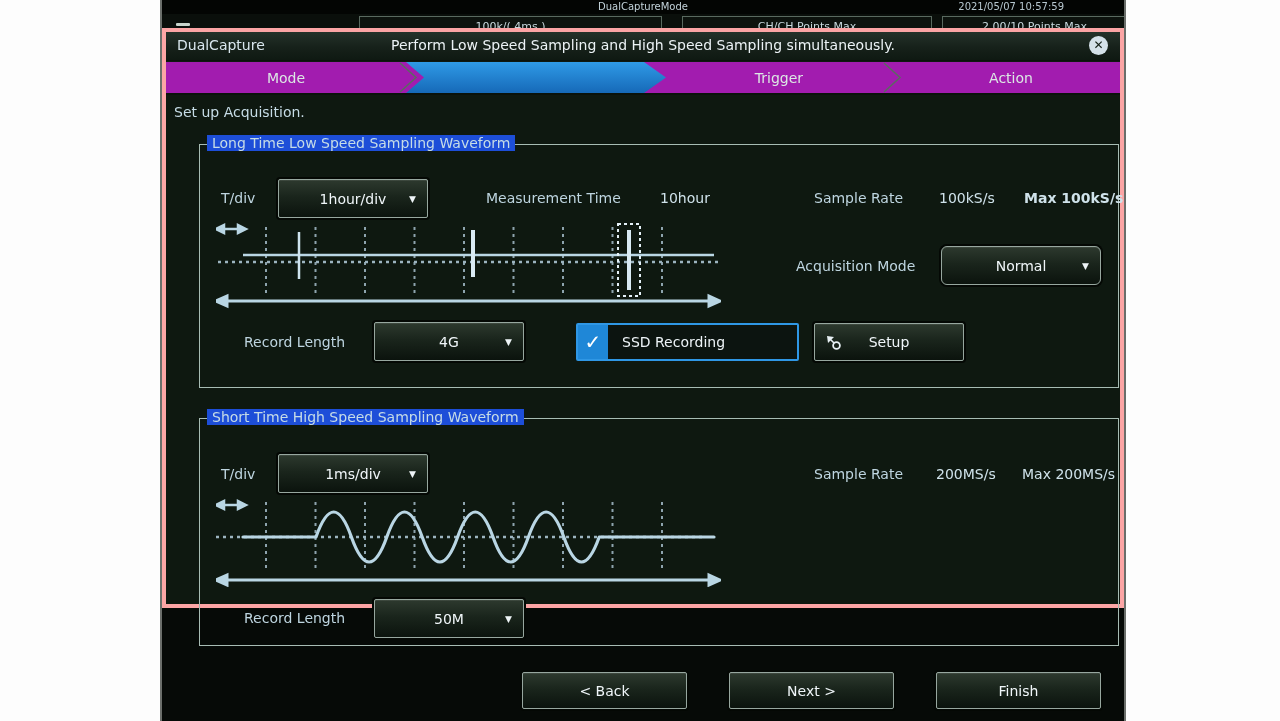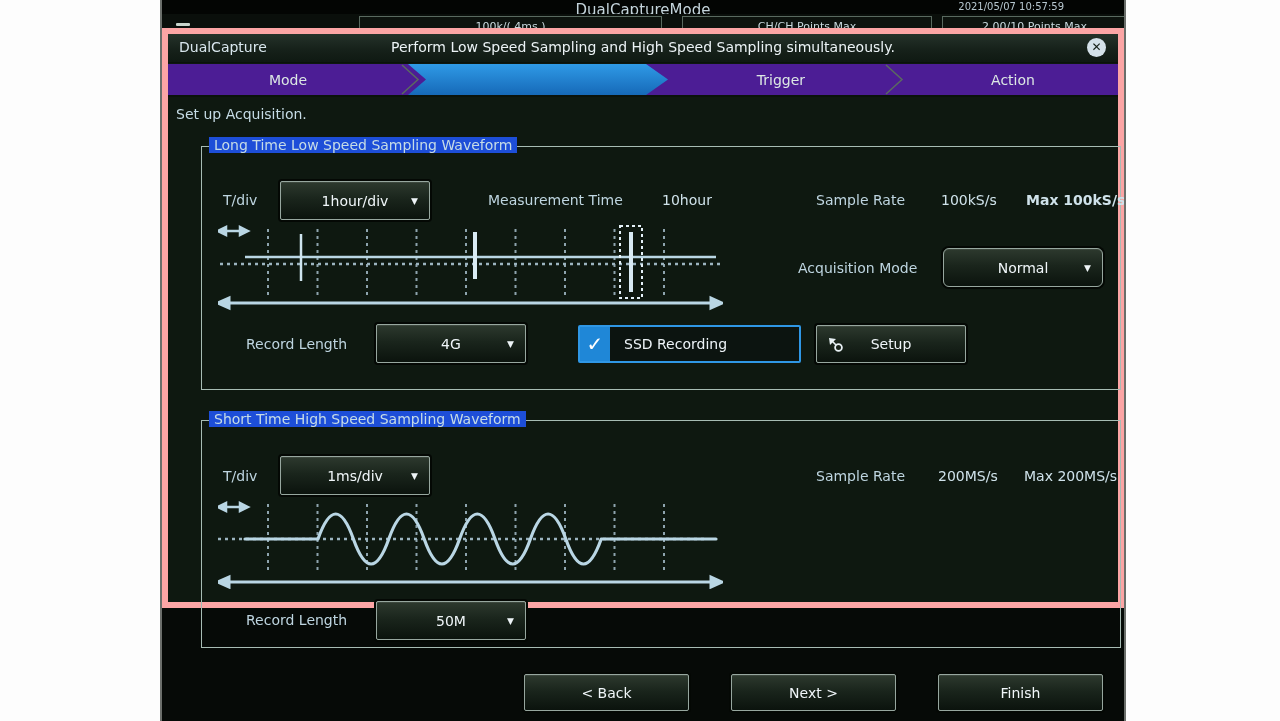--- a/index.html
+++ b/index.html
@@ -3,40 +3,40 @@
 <meta charset="utf-8">
 <style>
   html,body{margin:0;padding:0;background:#ffffff;}
   .stage{position:relative;width:1280px;height:721px;background:#fdfdfd;overflow:hidden;
          font-family:"DejaVu Sans","Liberation Sans",sans-serif;}
   .screen{position:absolute;left:160px;top:0;width:966px;height:721px;background:#060a07;
           border-left:2px solid #6b6f6b;border-right:2px solid #6b6f6b;box-sizing:border-box;overflow:hidden;}
 
   
   .sb-row1{position:absolute;left:0;top:0;width:100%;height:14px;background:#030503;}
-  .sb-title{position:absolute;left:0;right:0;top:1px;text-align:center;color:#c3d3da;font-size:15px;}
+  .sb-title{position:absolute;left:0;right:0;top:1px;text-align:center;color:#c3d3da;font-size:10px;}
   .sb-date{position:absolute;right:60px;top:1px;color:#b7c7cf;font-size:10px;}
   .sb-row2{position:absolute;left:0;top:14px;width:100%;height:14px;background:#0a0f0b;overflow:hidden;}
   .sb-box{position:absolute;top:2px;height:20px;border:1px solid #5a6a60;background:#0d130e;
           color:#c9d9de;font-size:11px;text-align:center;line-height:20px;box-sizing:border-box;white-space:nowrap;overflow:hidden;}
   .sb-frag{position:absolute;left:14px;top:9px;width:14px;height:3px;background:#c8d4cc;border-radius:1px;}
 
   
   .dialog{position:absolute;left:0;top:28px;width:100%;height:580px;background:#0e1810;
-          border:6px solid #fca5a5;box-sizing:border-box;}
+          border:4px solid #fca5a5;box-sizing:border-box;}
   .titlebar{position:absolute;left:0;top:0;width:100%;height:28px;
             background:linear-gradient(180deg,#25322a 0%,#16211a 55%,#0f1912 100%);
             border-bottom:1px solid #0a120b;}
   .dlg-title{position:absolute;left:11px;top:5px;color:#d9e7ee;font-size:14px;}
   .dlg-desc{position:absolute;left:50%;transform:translateX(-50%);top:5px;color:#ecf3f6;font-size:14px;white-space:nowrap;}
   .close-btn{position:absolute;right:12px;top:4px;width:19px;height:19px;border-radius:50%;
              background:#d4e1e9;color:#101b13;font-size:12px;font-weight:bold;text-align:center;line-height:19px;cursor:pointer;}
 
   
-  .tabbar{position:absolute;left:0;top:30px;width:100%;height:31px;background:#4c1d95;border-bottom:2px solid #0a120b;}
+  .tabbar{position:absolute;left:0;top:30px;width:100%;height:31px;background:#a21caf;border-bottom:2px solid #0a120b;}
   .tabbar svg{position:absolute;left:0;top:0;}
   .tab{position:absolute;top:0;height:31px;display:flex;align-items:center;justify-content:center;
        color:#dce8e4;font-size:14px;white-space:nowrap;}
   .tab.active{color:#ffffff;font-weight:bold;}
 
   .instruction{position:absolute;left:8px;top:72px;color:#c6dce6;font-size:14px;}
 
   
   .fs{position:absolute;border:1px solid #a7bcb4;box-sizing:border-box;}
   .fs-legend{position:absolute;top:-10px;left:7px;background:#1d4ed8;padding:0 5px;

